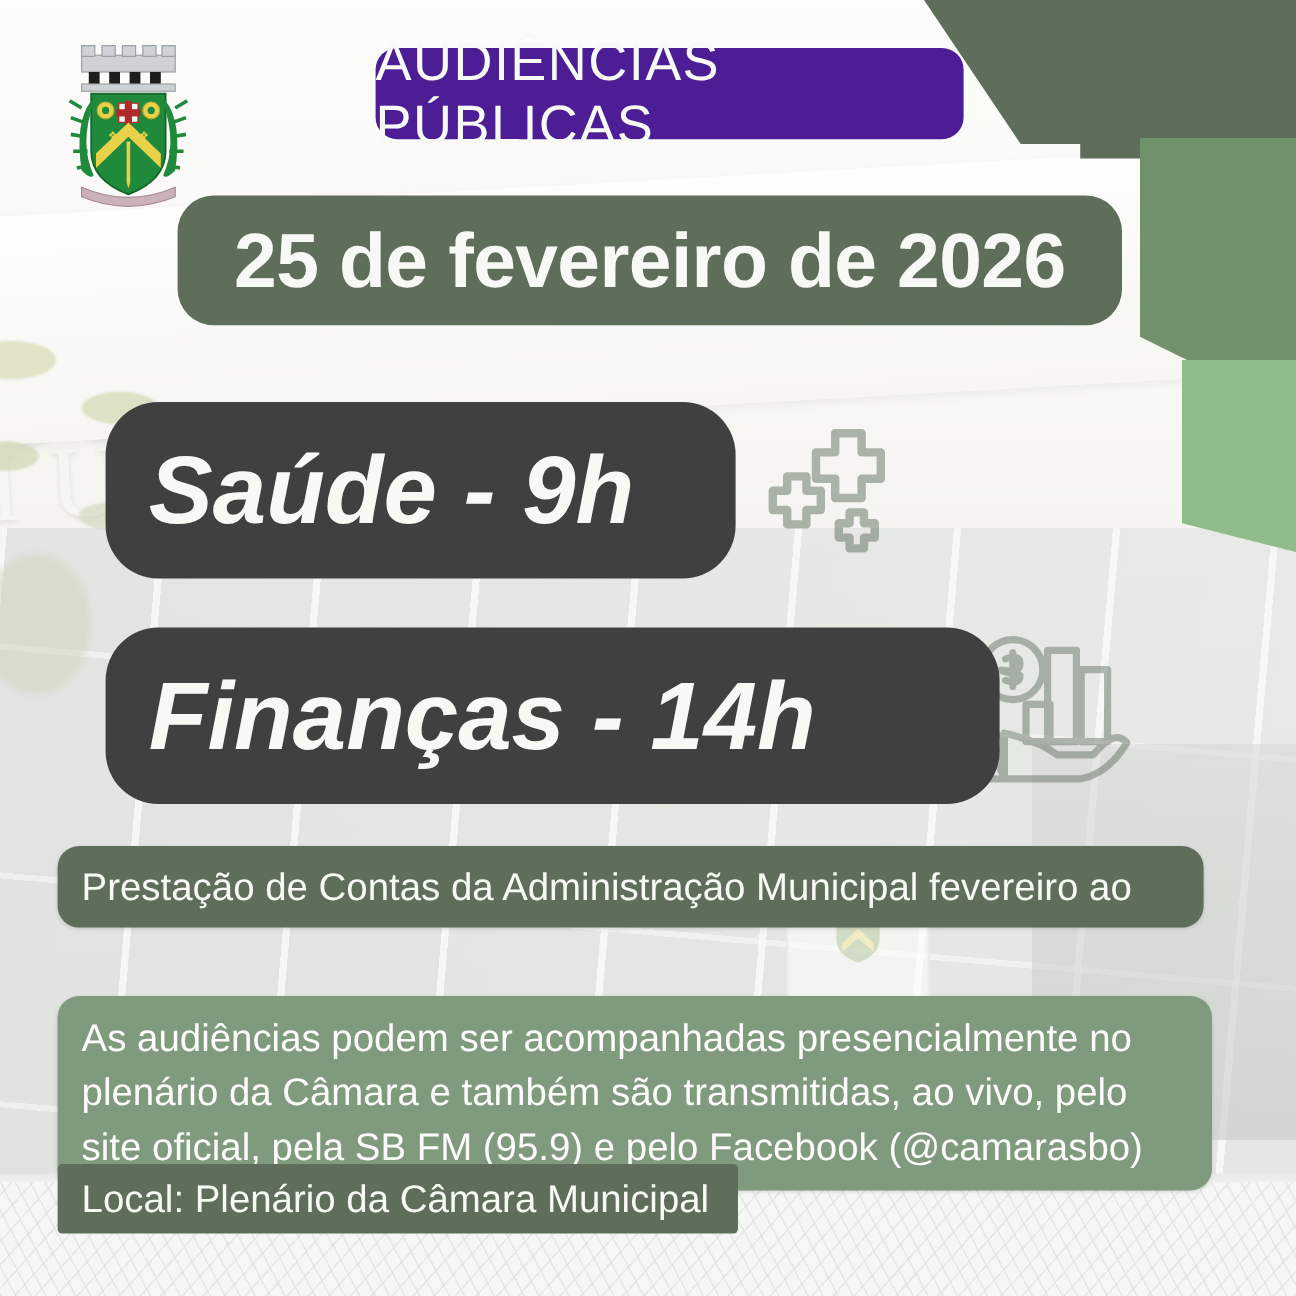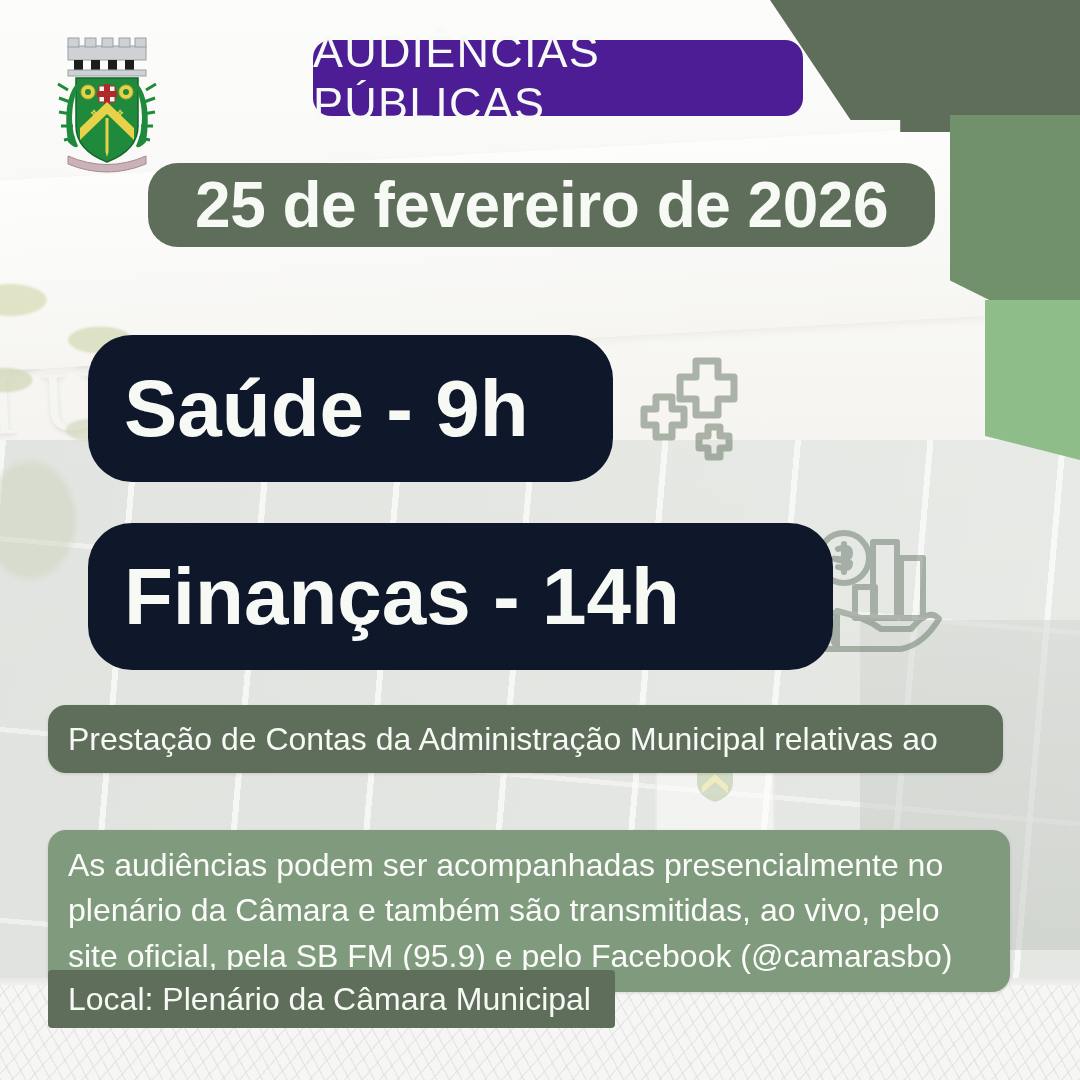--- a/index.html
+++ b/index.html
@@ -149,31 +149,32 @@
     display: flex; align-items: center;
   }
   .pill-title {
     left: 313px; top: 40px; width: 490px; height: 76px;
     background: #4c1d95;
     border-radius: 18px;
     justify-content: center;
     font-size: 45px; font-weight: 400; letter-spacing: 1.2px;
   }
   .pill-date {
-    left: 148px; top: 163px; width: 787px; height: 84px;
+    left: 148px; top: 163px; width: 787px; height: 108px;
     background: #5e6e5a;
     border-radius: 30px;
     justify-content: center;
     font-size: 64px; font-weight: bold; letter-spacing: -0.5px;
   }
   .pill-topic {
-    background: #0f172a;
+    background: #404040;
     border-radius: 44px;
     font-weight: bold;
     padding-left: 36px;
+    font-style: italic;
   }
   .pill-health {
     left: 88px; top: 335px; width: 525px; height: 147px;
     font-size: 80px;
   }
   .pill-finance {
     left: 88px; top: 523px; width: 745px; height: 147px;
     font-size: 80px;
   }
   .pill-subject {
@@ -307,21 +308,21 @@
 
   <div class="pill pill-title">AUDIÊNCIAS PÚBLICAS</div>
 
   <div class="pill pill-date">25 de fevereiro de 2026</div>
 
   <div class="pill pill-topic pill-health">Saúde - 9h</div>
 
   <div class="pill pill-topic pill-finance">Finanças - 14h</div>
 
   <div class="pill-subject">
-    <span class="nowrap">Prestação de Contas da Administração Municipal relativas ao</span><br>
+    <span class="nowrap">Prestação de Contas da Administração Municipal fevereiro ao</span><br>
   </div>
 
   <div class="pill-broadcast">
     <span class="nowrap">As audiências podem ser acompanhadas presencialmente no</span><br>
     <span class="nowrap">plenário da Câmara e também são transmitidas, ao vivo, pelo</span><br>
     <span class="nowrap">site oficial, pela SB FM (95.9) e pelo Facebook (@camarasbo)</span>
   </div>
 
   <div class="pill-location">Local: Plenário da Câmara Municipal</div>
 

